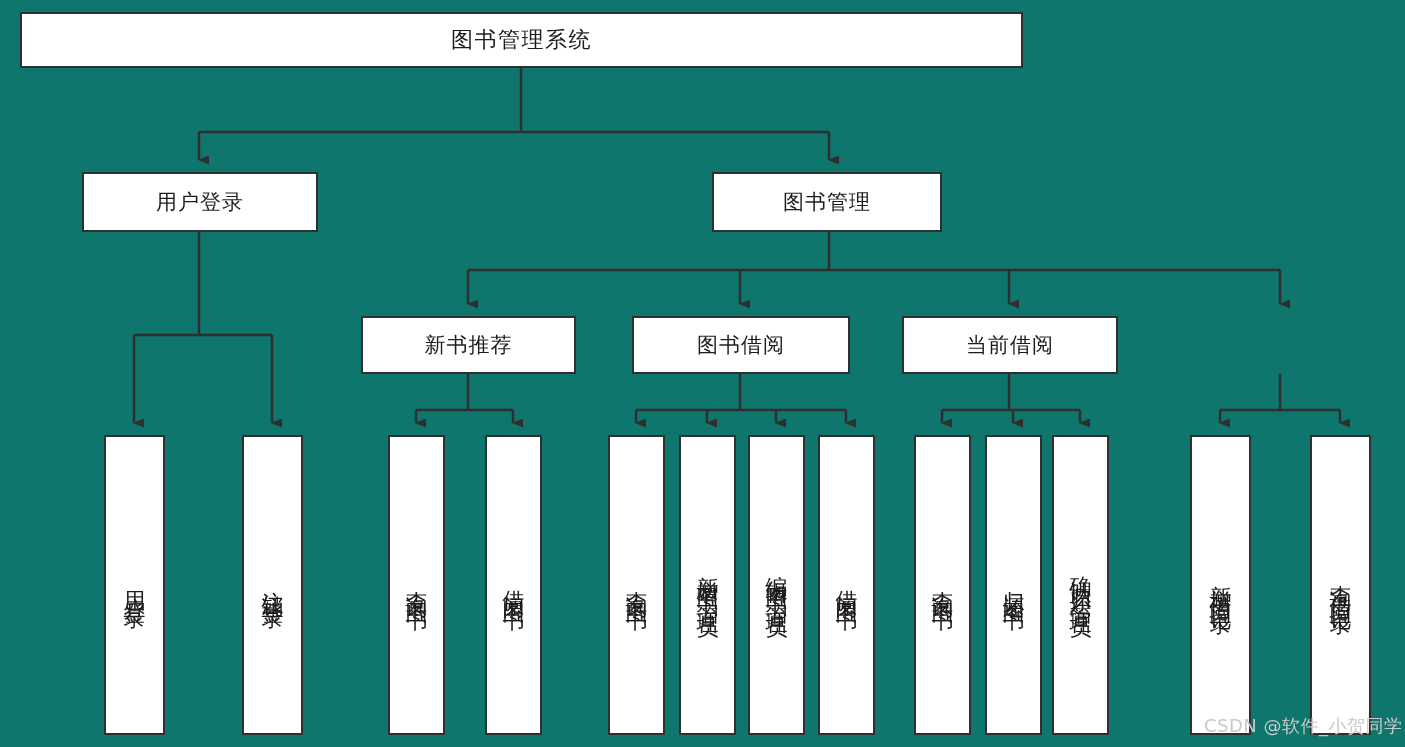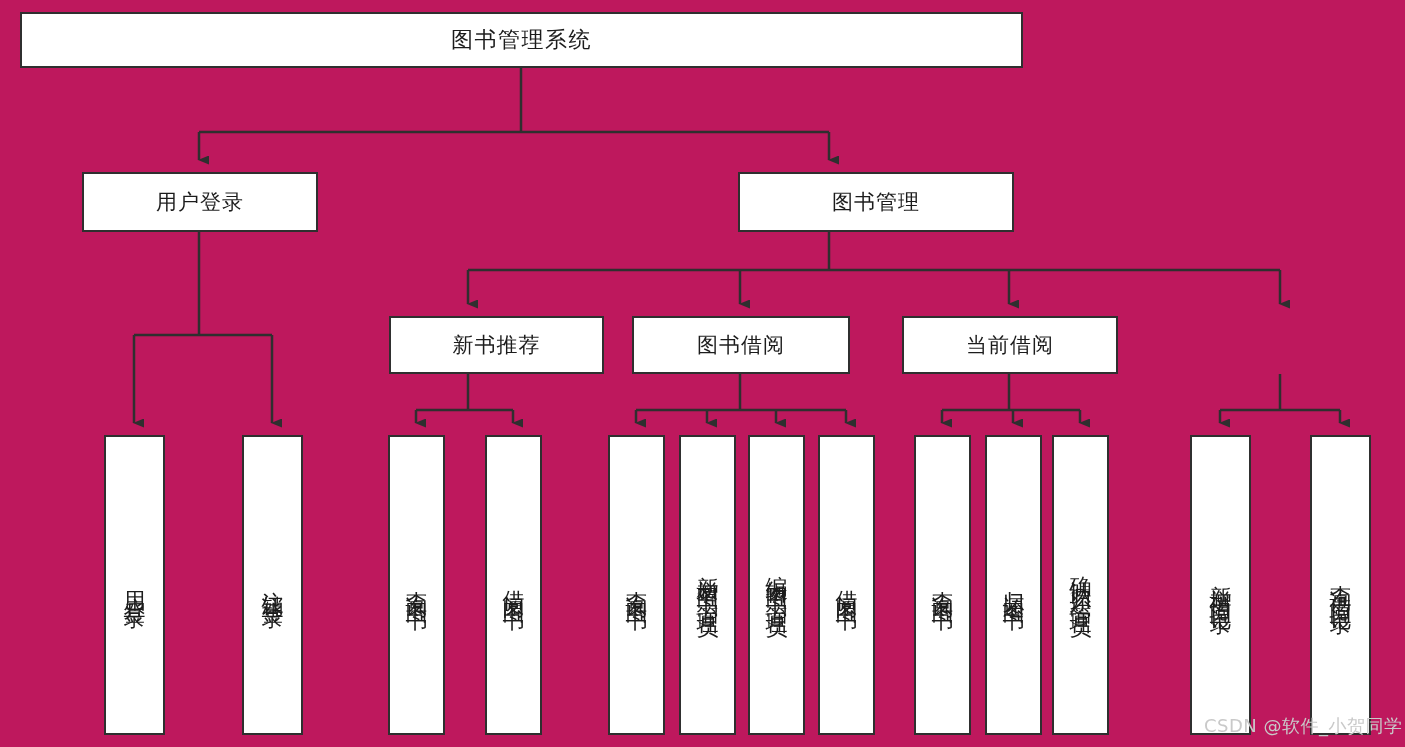--- a/index.html
+++ b/index.html
@@ -9,21 +9,21 @@
     background: #ffffff;
   }
   body {
     font-family: "DejaVu Sans", "Liberation Sans", sans-serif;
     -webkit-font-smoothing: antialiased;
   }
   #canvas {
     position: relative;
     width: 1405px;
     height: 747px;
-    background: #be185d;
+    background: #0f766e;
     overflow: hidden;
   }
   #edges {
     position: absolute;
     left: 0;
     top: 0;
     width: 1405px;
     height: 747px;
     pointer-events: none;
   }
@@ -126,25 +126,25 @@
       </g>
   </svg>
 
   <div class="node root h" style="left: 20px; top: 12px; width: 1003px; height: 56px;">
     <span class="lbl">图书管理系统</span>
   </div>
 
   <div class="node h" style="left: 82px; top: 172px; width: 236px; height: 60px;">
     <span class="lbl">用户登录</span>
   </div>
-  <div class="node h" style="left: 712px; top: 172px; width: 276px; height: 60px; margin-left: 26px;">
+  <div class="node h" style="left: 712px; top: 172px; width: 230px; height: 60px;">
     <span class="lbl">图书管理</span>
   </div>
 
-  <div class="node h" style="left: 361px; top: 316px; width: 215px; height: 58px; margin-left: 28px;">
+  <div class="node h" style="left: 361px; top: 316px; width: 215px; height: 58px;">
     <span class="lbl">新书推荐</span>
   </div>
   <div class="node h" style="left: 632px; top: 316px; width: 218px; height: 58px;">
     <span class="lbl">图书借阅</span>
   </div>
   <div class="node h" style="left: 902px; top: 316px; width: 216px; height: 58px;">
     <span class="lbl">当前借阅</span>
   </div>
 
   <div class="node v" style="left: 104px; top: 435px; width: 61px; height: 300px;">

